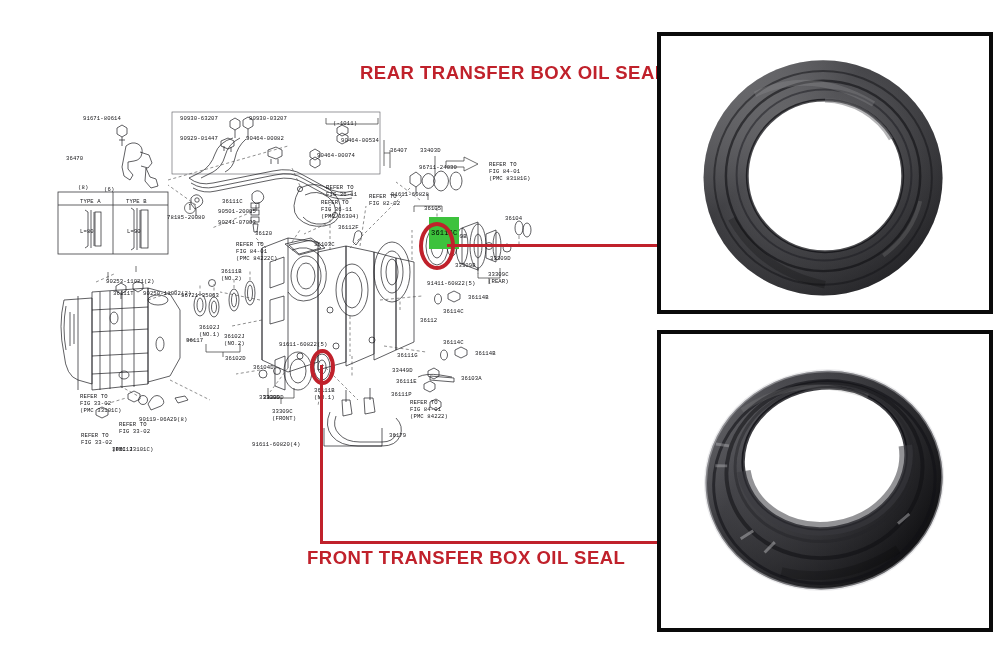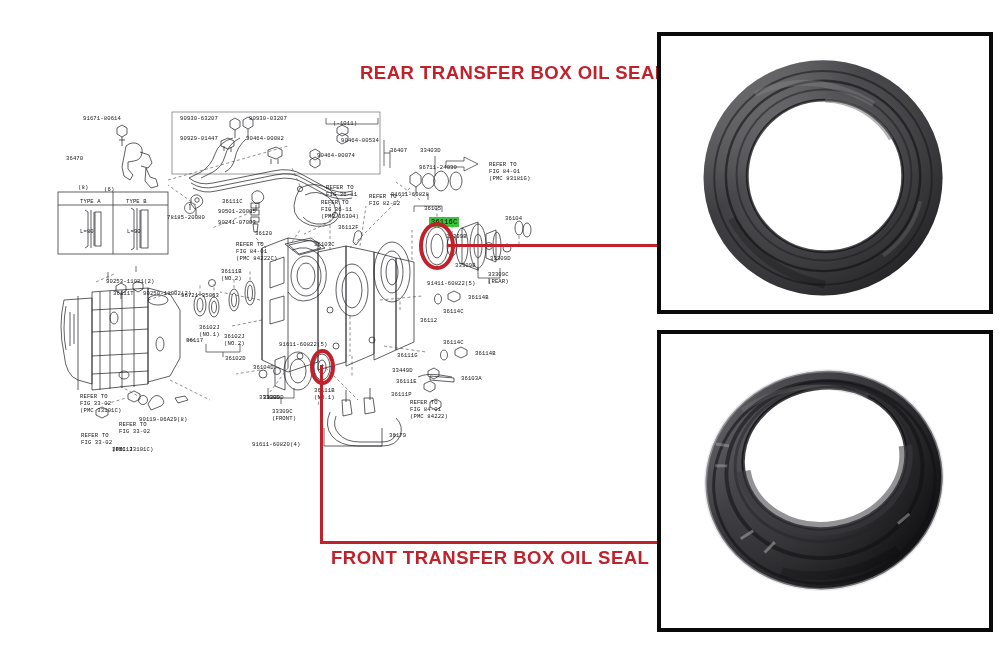--- a/index.html
+++ b/index.html
@@ -33,21 +33,20 @@
   }
   #rear-title {
     left: 360px;
     top: 62px;
     font-size: 18.5px;
   }
   #front-title {
     left: 307px;
     top: 547px;
     font-size: 18.5px;
-    margin-left: 24px;
   }
 
   
   .red-line {
     position: absolute;
     background: #c0212b;
   }
   #rear-leader {
     left: 447px;
     top: 244px;
@@ -86,21 +85,21 @@
     height: 36px;
   }
 
   
   .green-highlight {
     position: absolute;
     background: #3dc23d;
     color: #000000;
     font-family: "Liberation Mono", monospace;
     font-size: 7px;
-    padding: 1px 2px;
+    padding: 12px 2px;
     letter-spacing: 0.2px;
   }
   #hl-36116c { left: 429px; top: 217px; }
 
   
   .photo-panel {
     position: absolute;
     background: #ffffff;
     border: 4px solid #0a0a0a;
     box-sizing: border-box;

